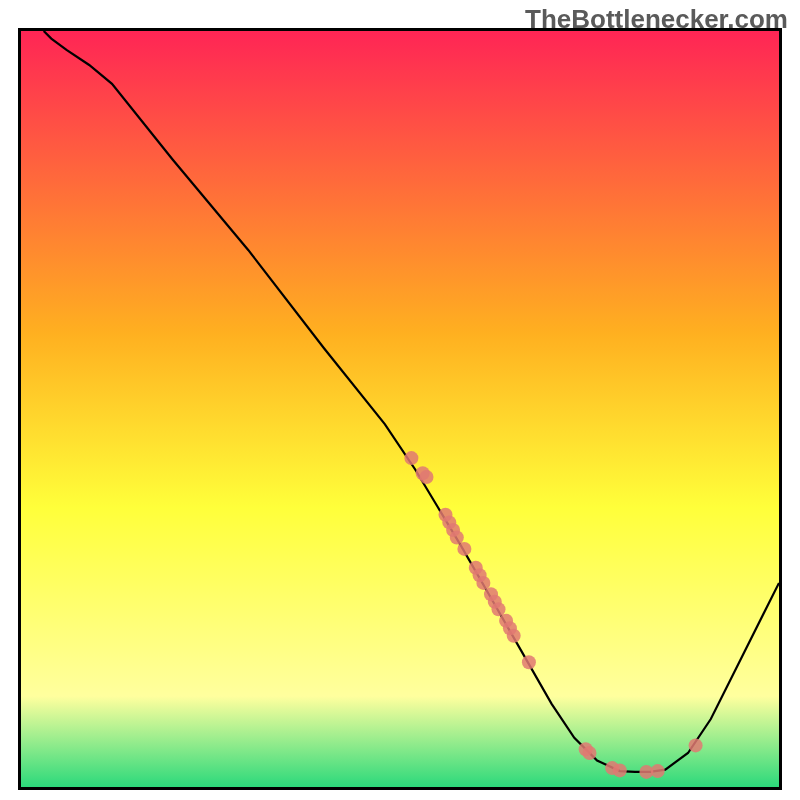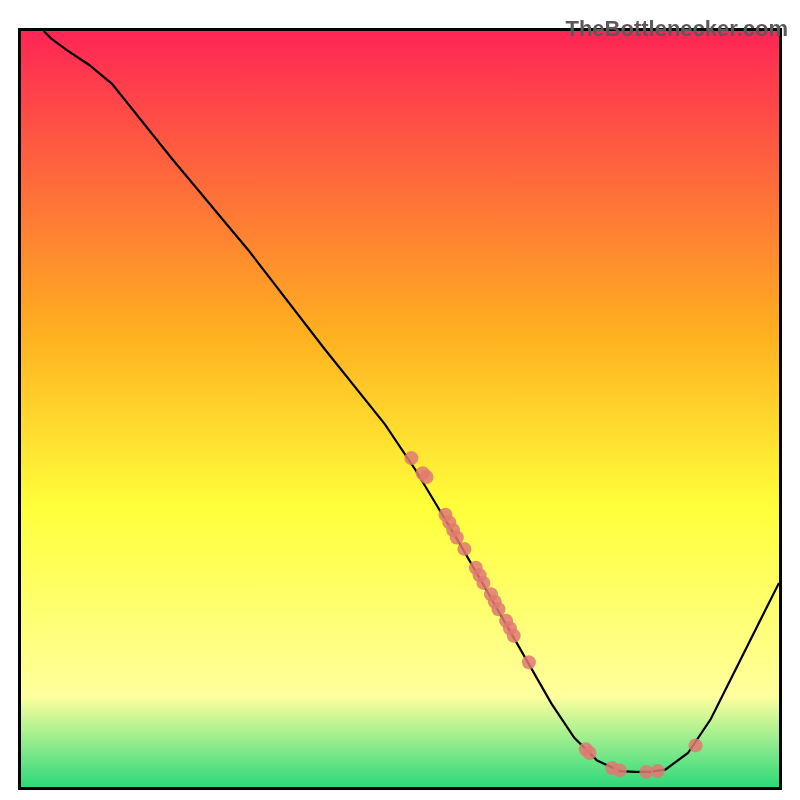--- a/index.html
+++ b/index.html
@@ -6,23 +6,23 @@
     margin: 0;
     padding: 0;
     background: #ffffff;
     width: 800px;
     height: 800px;
     position: relative;
     font-family: Arial, sans-serif;
   }
   .watermark {
     position: absolute;
-    top: 16px;
+    top: 4px;
     right: 12px;
-    font-size: 22px;
+    font-size: 26px;
     font-weight: bold;
     color: #5a5a5a;
     z-index: 10;
     text-align: right;
   }
   .frame {
     position: absolute;
     left: 18px;
     top: 28px;
     width: 764px;

